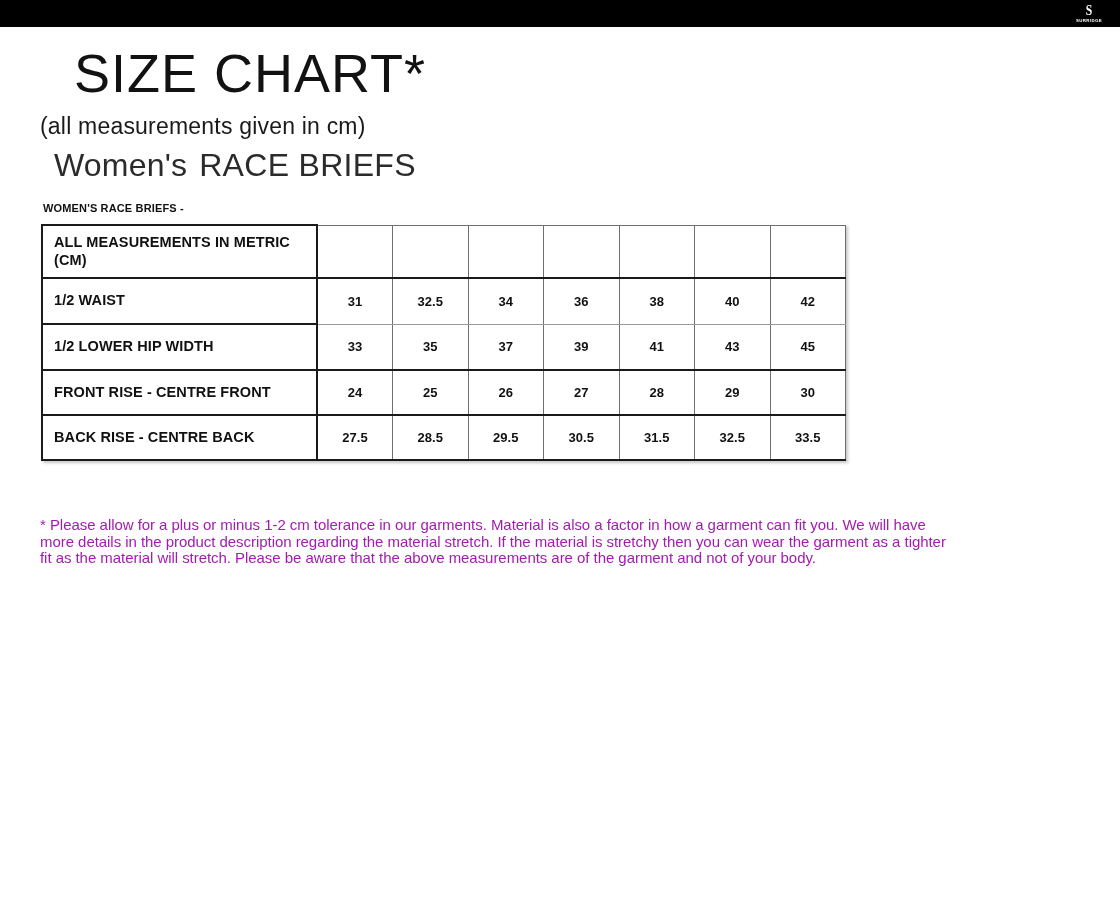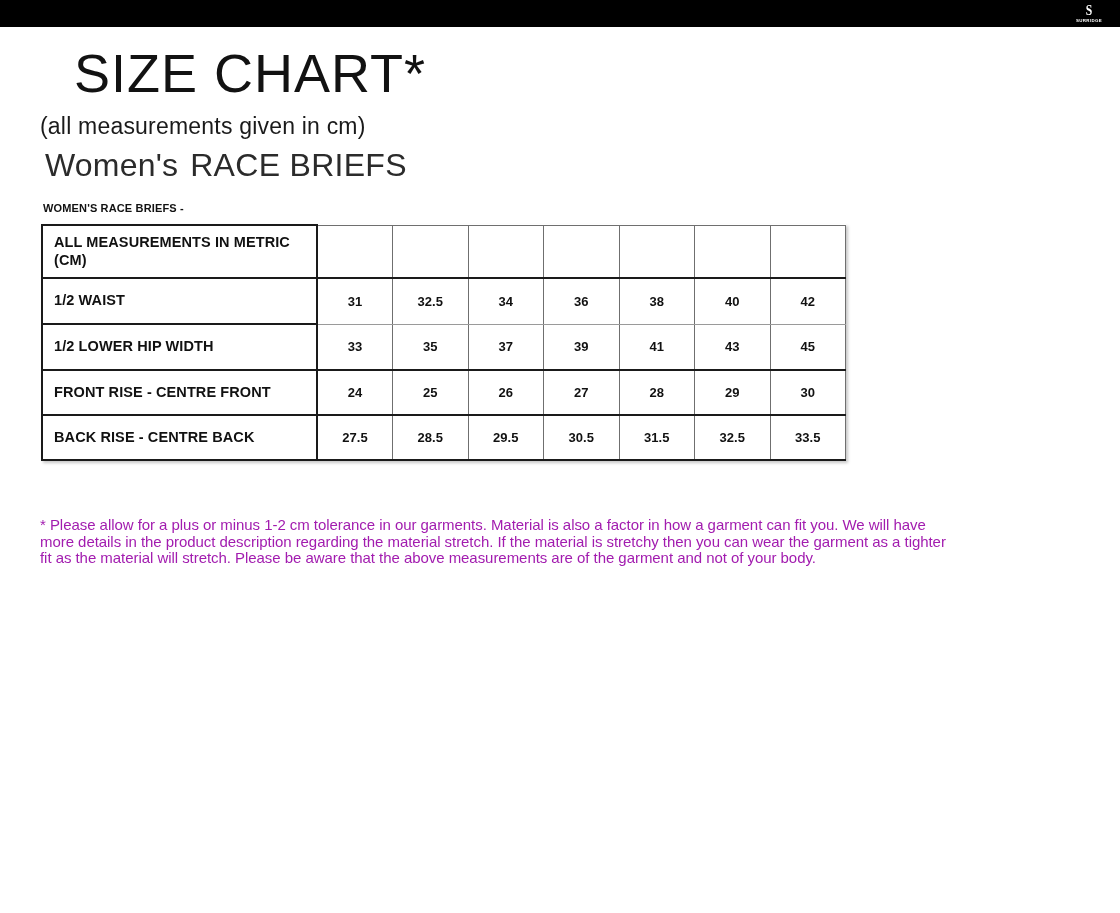--- a/index.html
+++ b/index.html
@@ -86,21 +86,21 @@
     font-size: 23px;
     font-weight: 300;
     letter-spacing: 0.2px;
     color: #1a1a1a;
     white-space: nowrap;
     line-height: 1;
     margin-top: 8px;
   }
   .garment-heading {
     position: absolute;
-    left: 45px;
+    left: 54px;
     top: 122px;
     font-size: 32px;
     font-weight: 300;
     letter-spacing: 0.3px;
     color: #2b2b2b;
     white-space: nowrap;
     line-height: 1;
   }
   .garment-heading .gender { letter-spacing: 0.2px; }
   .garment-heading .product { margin-left: 12px; }

